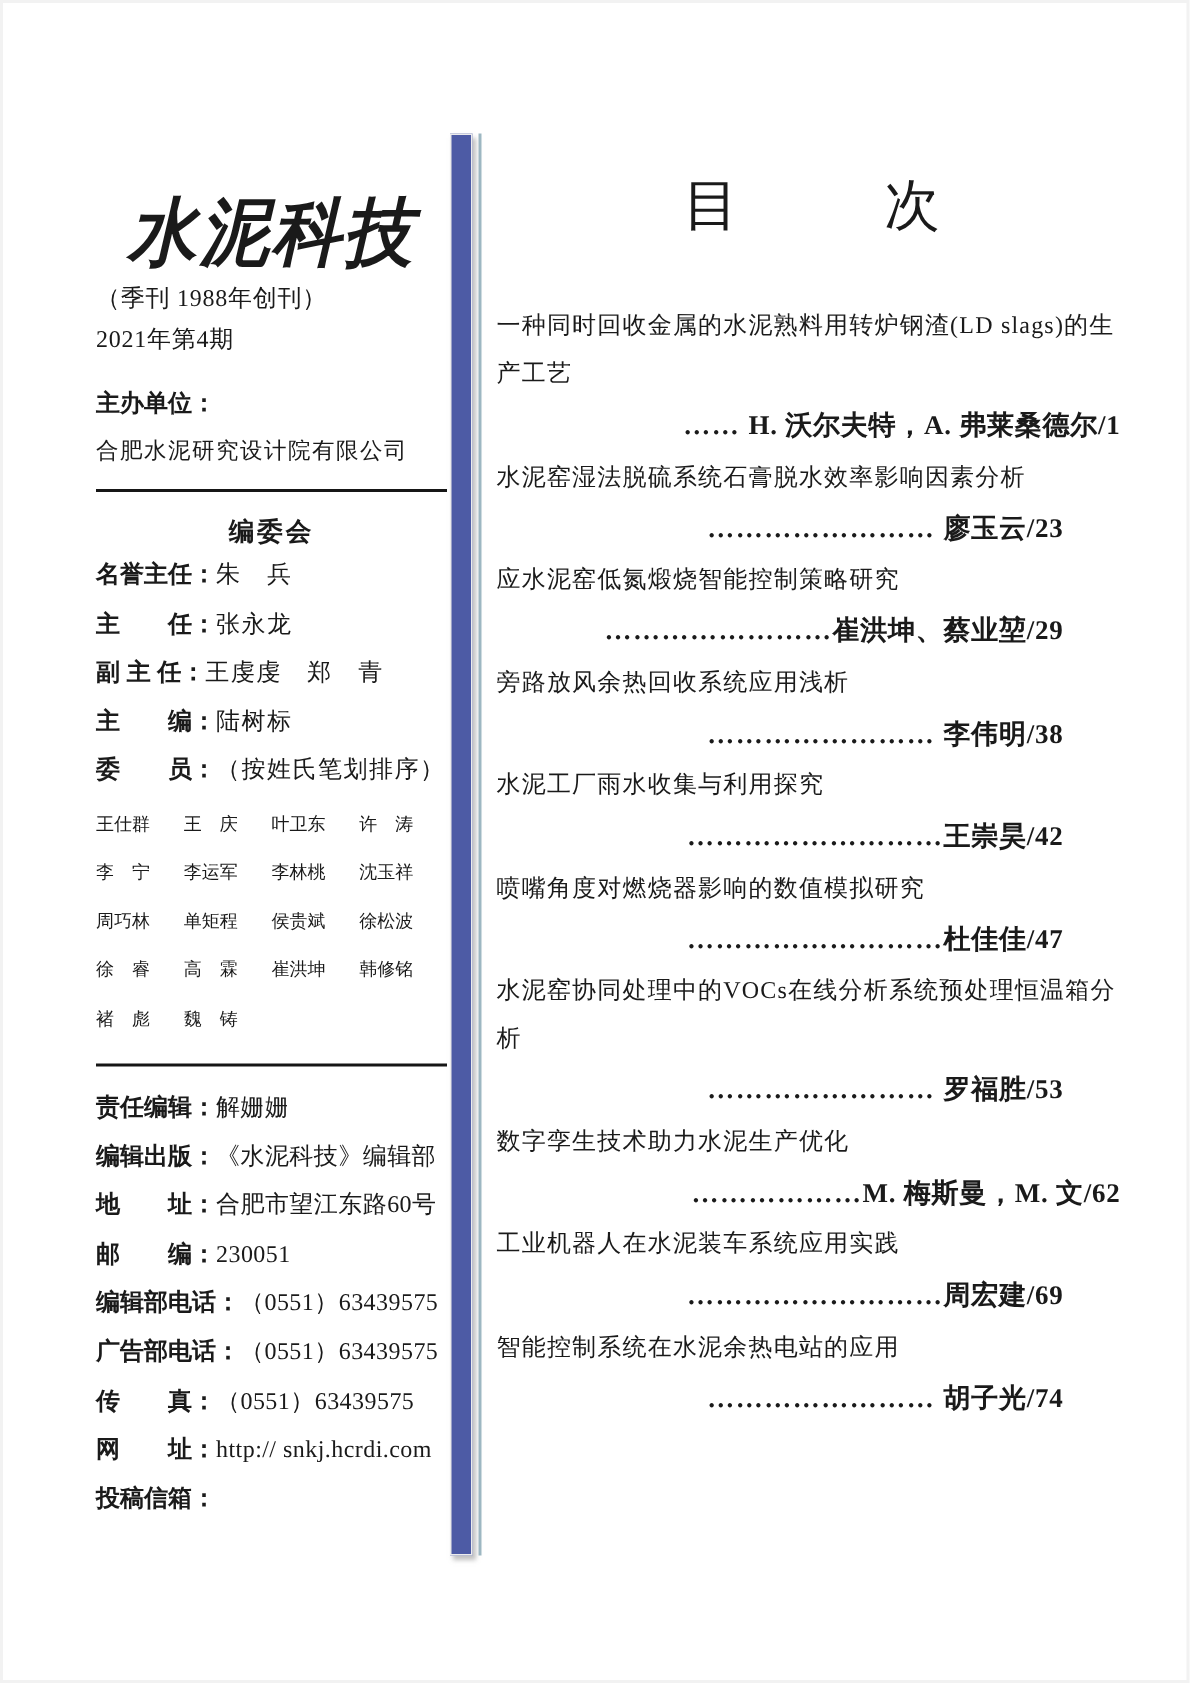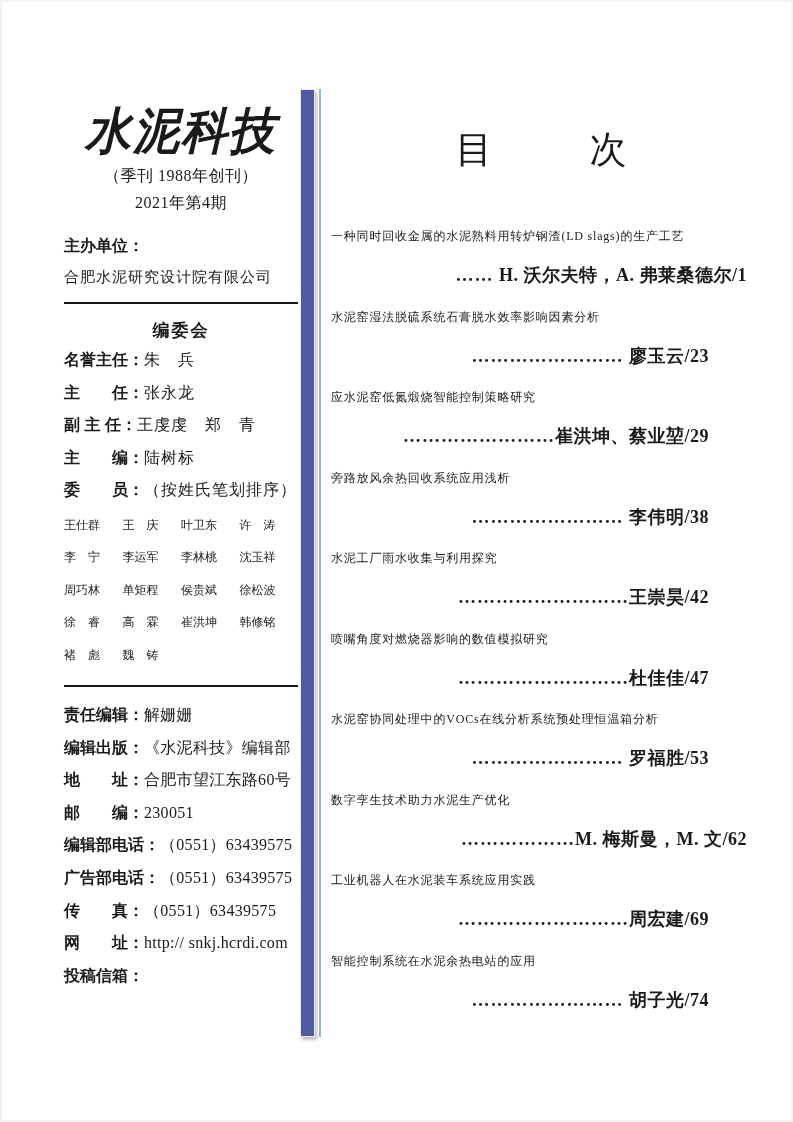--- a/index.html
+++ b/index.html
@@ -7,31 +7,31 @@
     width:793px;height:1122px;
     background:#ffffff;
     font-family:"Liberation Serif","DejaVu Serif",serif;
     color:#1a1a1a;
     position:relative;
     overflow:hidden;
     box-shadow:inset 0 0 0 2px #f2f2f2;
   }
   
   .left-col{
-    position:absolute;left:64px;top:100px;width:234px;
+    position:absolute;left:64px;top:124px;width:234px;
   }
   .journal-title{
     font-family:"DejaVu Serif","Liberation Serif",serif;
     font-size:46px;font-weight:bold;font-style:italic;
     text-align:center;letter-spacing:2px;line-height:62px;
     transform:scaleY(1.08);
     white-space:nowrap;
   }
   .edition-line{
-    text-align:center;font-size:16px;line-height:27px;letter-spacing:0.5px;
+    text-align:left;font-size:16px;line-height:27px;letter-spacing:0.5px;
   }
   .sponsor-label{
     margin-top:18px;font-family:"Liberation Sans","DejaVu Sans",sans-serif;
     font-weight:bold;font-size:16px;line-height:24px;
   }
   .sponsor-name{
     margin-top:8px;font-size:15px;line-height:22px;letter-spacing:1px;
   }
   .rule{
     border:none;border-top:2px solid #161616;margin:14px 0 0 0;width:100%;
@@ -63,30 +63,30 @@
     background:#4d5ba5;
     border:1px solid #ececec;
     box-shadow:2px 3px 3px rgba(140,140,140,0.55);
   }
   .divider-line{
     position:absolute;left:319px;top:89px;width:2px;height:948px;
     background:#9db7c2;
   }
   
   .right-col{
-    position:absolute;left:331px;top:126px;width:420px;
+    position:absolute;left:331px;top:114px;width:420px;
   }
   .toc-heading{
     text-align:center;font-size:37px;line-height:48px;
     letter-spacing:30px;text-indent:30px;font-weight:500;
   }
   .toc-list{margin-top:40px;}
   .toc-item{margin-bottom:2px;}
   .toc-title{
-    font-size:12px;line-height:44px;letter-spacing:0.8px;
+    font-size:16px;line-height:32px;letter-spacing:0.8px;
   }
   .toc-author-line{
     font-size:18px;line-height:34.5px;text-align:right;
     padding-right:42px;letter-spacing:0.5px;white-space:pre;font-weight:bold;
   }
   .toc-item.wide .toc-author-line{padding-right:4px;}
   .leader{letter-spacing:1px;}
 </style>
 </head>
 <body>

